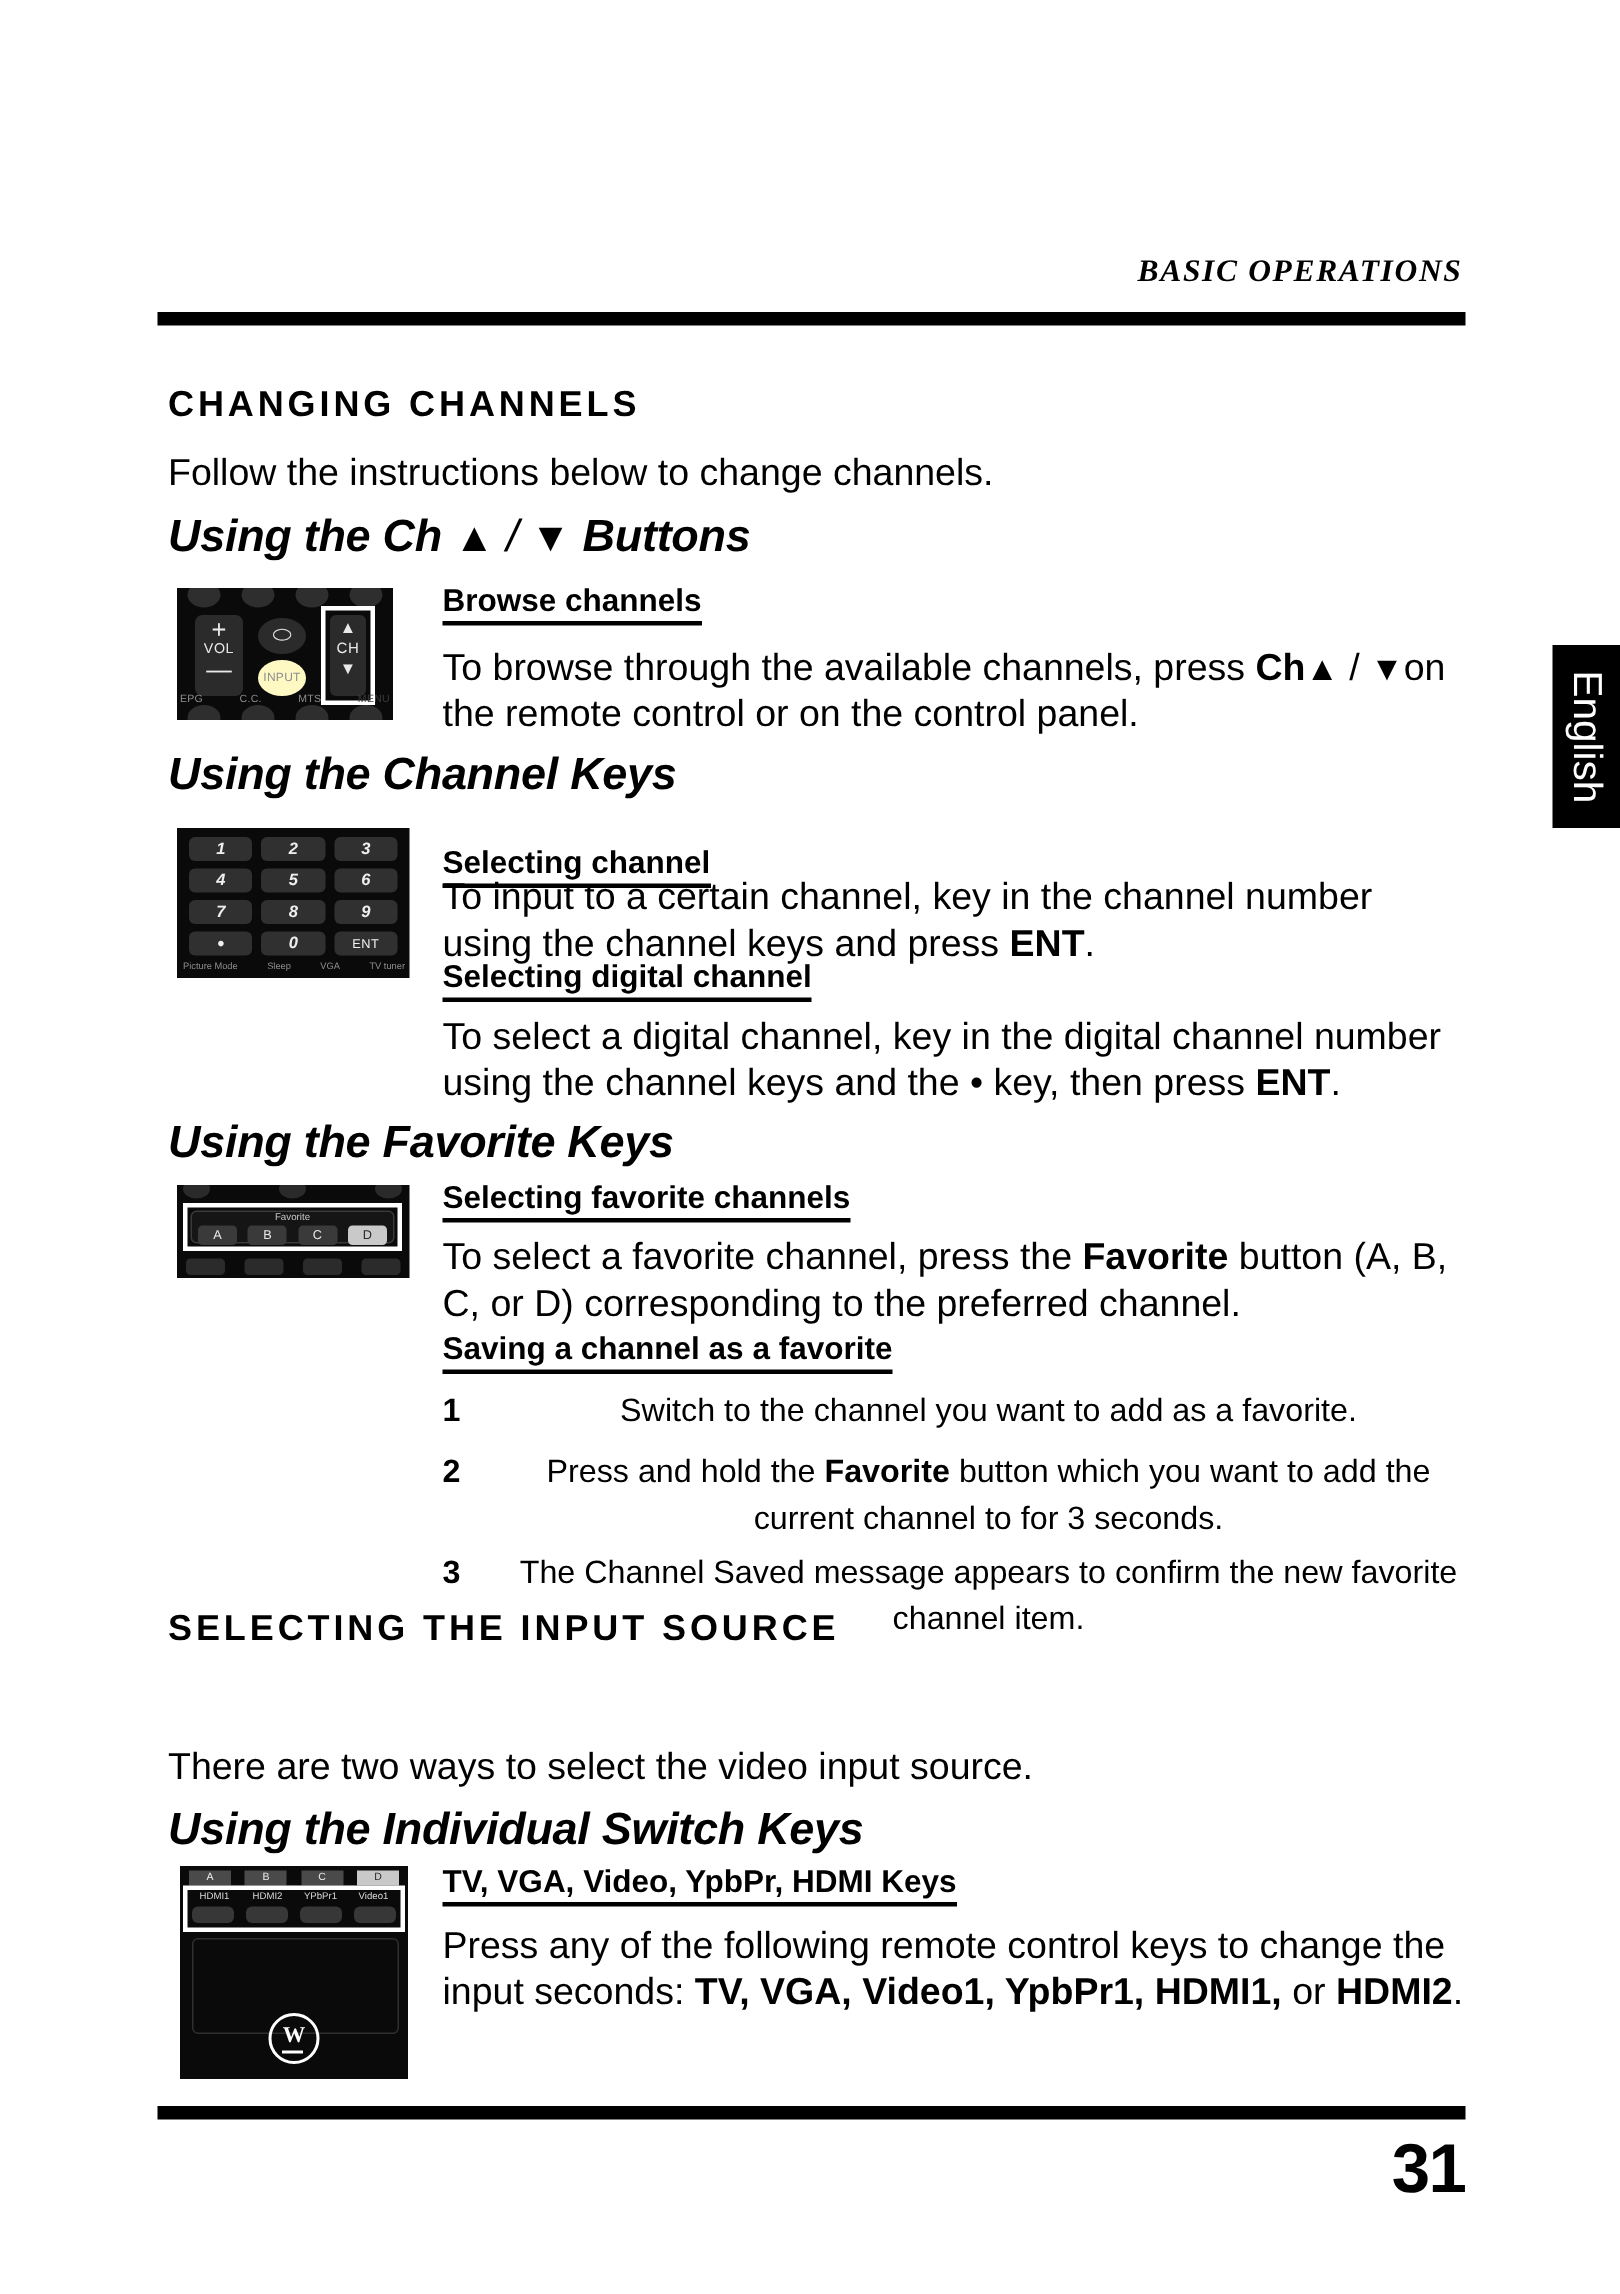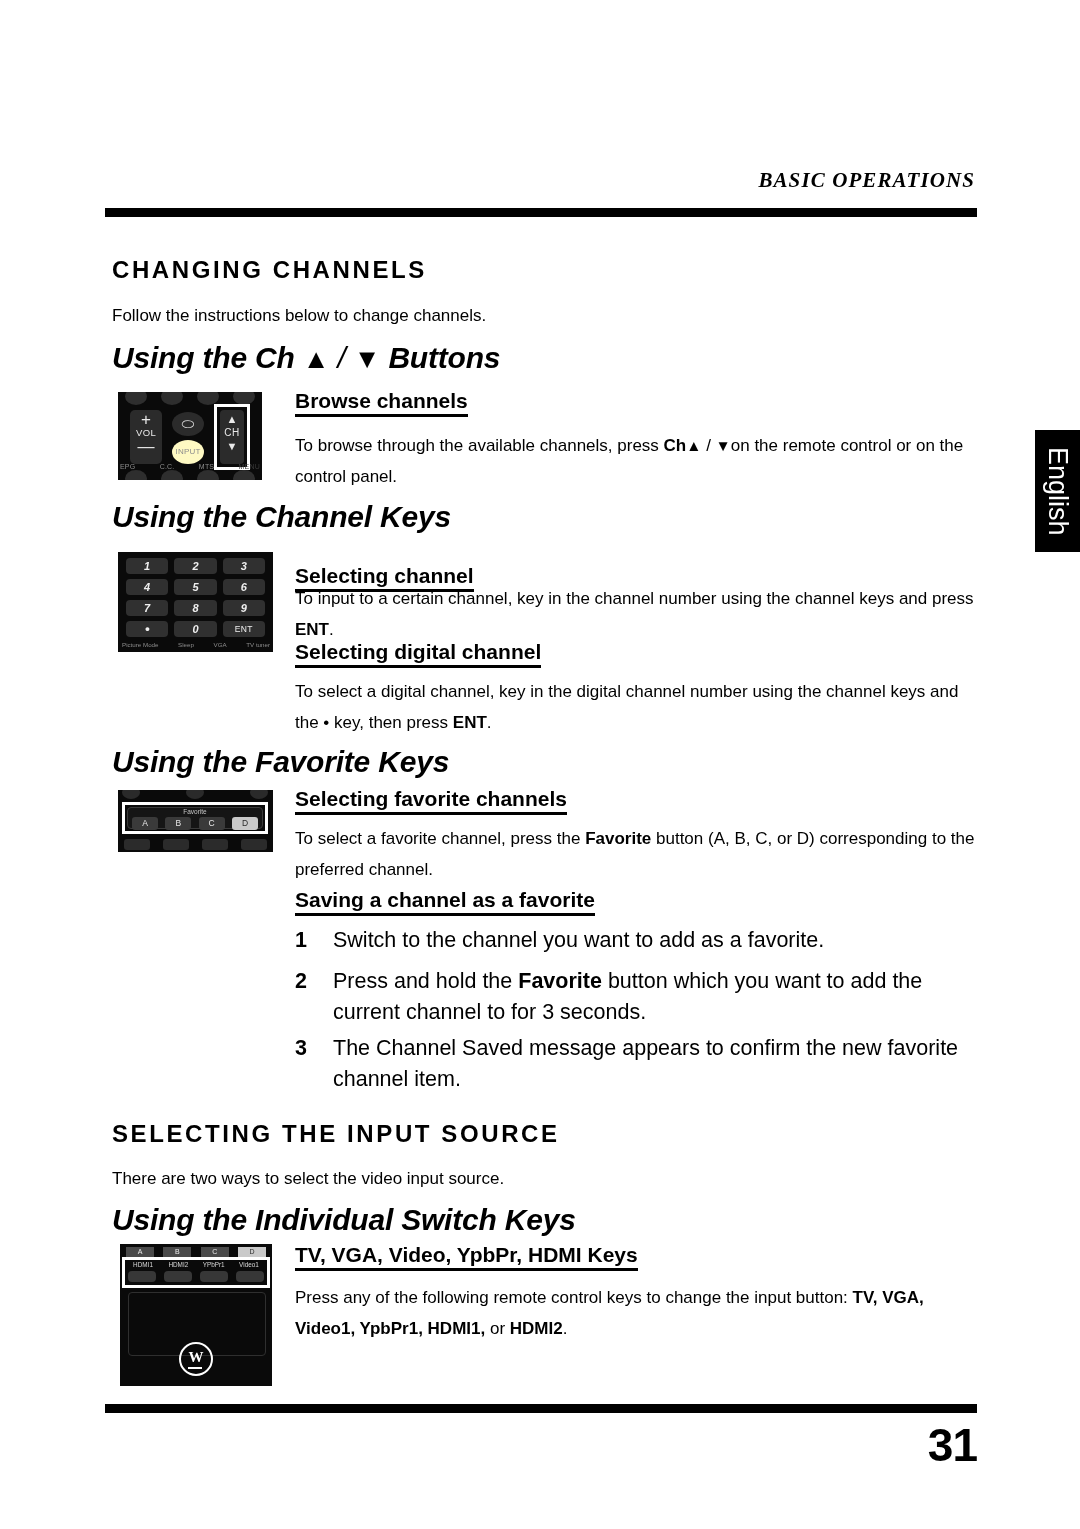--- a/index.html
+++ b/index.html
@@ -91,21 +91,21 @@
   }
   .sub-head {
     position: absolute;
     font-size: 30px;
     font-weight: bold;
     font-style: italic;
     letter-spacing: -0.2px;
   }
   .body-text {
     position: absolute;
-    font-size: 17px;
+    font-size: 25px;
     line-height: 31px;
   }
   .bold { font-weight: bold; }
 
   .minor-head {
     position: absolute;
     font-size: 21px;
     font-weight: bold;
     border-bottom: 3px solid #000;
     padding-bottom: 1px;
@@ -122,20 +122,21 @@
   .num-item .num {
     position: absolute;
     left: 0;
     top: 0;
     font-weight: bold;
     width: 22px;
   }
   .num-item .txt {
     display: block;
     margin-left: 38px;
+    text-align: center;
   }
 
   
   .art {
     position: absolute;
     background: #0a0a0a;
     overflow: hidden;
   }
 
   
@@ -450,21 +451,21 @@
   </div>
 
   <div class="num-item" style="top:1033px;left:295px;width:690px;">
     <span class="num">3</span>
     <span class="txt">
       <span>The Channel Saved message appears to confirm the new</span>
       <span>favorite channel item.</span>
     </span>
   </div>
 
-  <div class="sec-head" style="top:1120px;left:112px;">SELECTING THE INPUT SOURCE</div>
+  <div class="sec-head" style="top:1072px;left:112px;">SELECTING THE INPUT SOURCE</div>
 
   <div class="body-text" style="top:1163px;left:112px;width:860px;">There are two ways to select the video input source.</div>
 
   <div class="sub-head" style="top:1203px;left:112px;">Using the Individual Switch Keys</div>
 
   <div class="art panel-4">
     <div class="inp-abcd">
       <b>A</b>
       <b>B</b>
       <b>C</b>
@@ -485,21 +486,21 @@
         </div>
     </div>
     <div class="screen-area"></div>
     <div class="logo">W</div>
   </div>
 
   <div class="minor-head" style="top:1243px;left:295px;">TV, VGA, Video, YpbPr, HDMI Keys</div>
 
   <div class="body-text" style="top:1282px;left:295px;width:690px;">
     <span>Press any of the following remote control keys to change the input</span>
-    <span>button:</span>
+    <span>seconds:</span>
     <span class="bold">TV, VGA, Video1, YpbPr1, HDMI1,</span>
     <span>or</span>
     <span class="bold">HDMI2</span><span>.</span>
   </div>
 
   <div class="rule-bottom"></div>
   <div class="page-number">31</div>
 
 </div>
 

